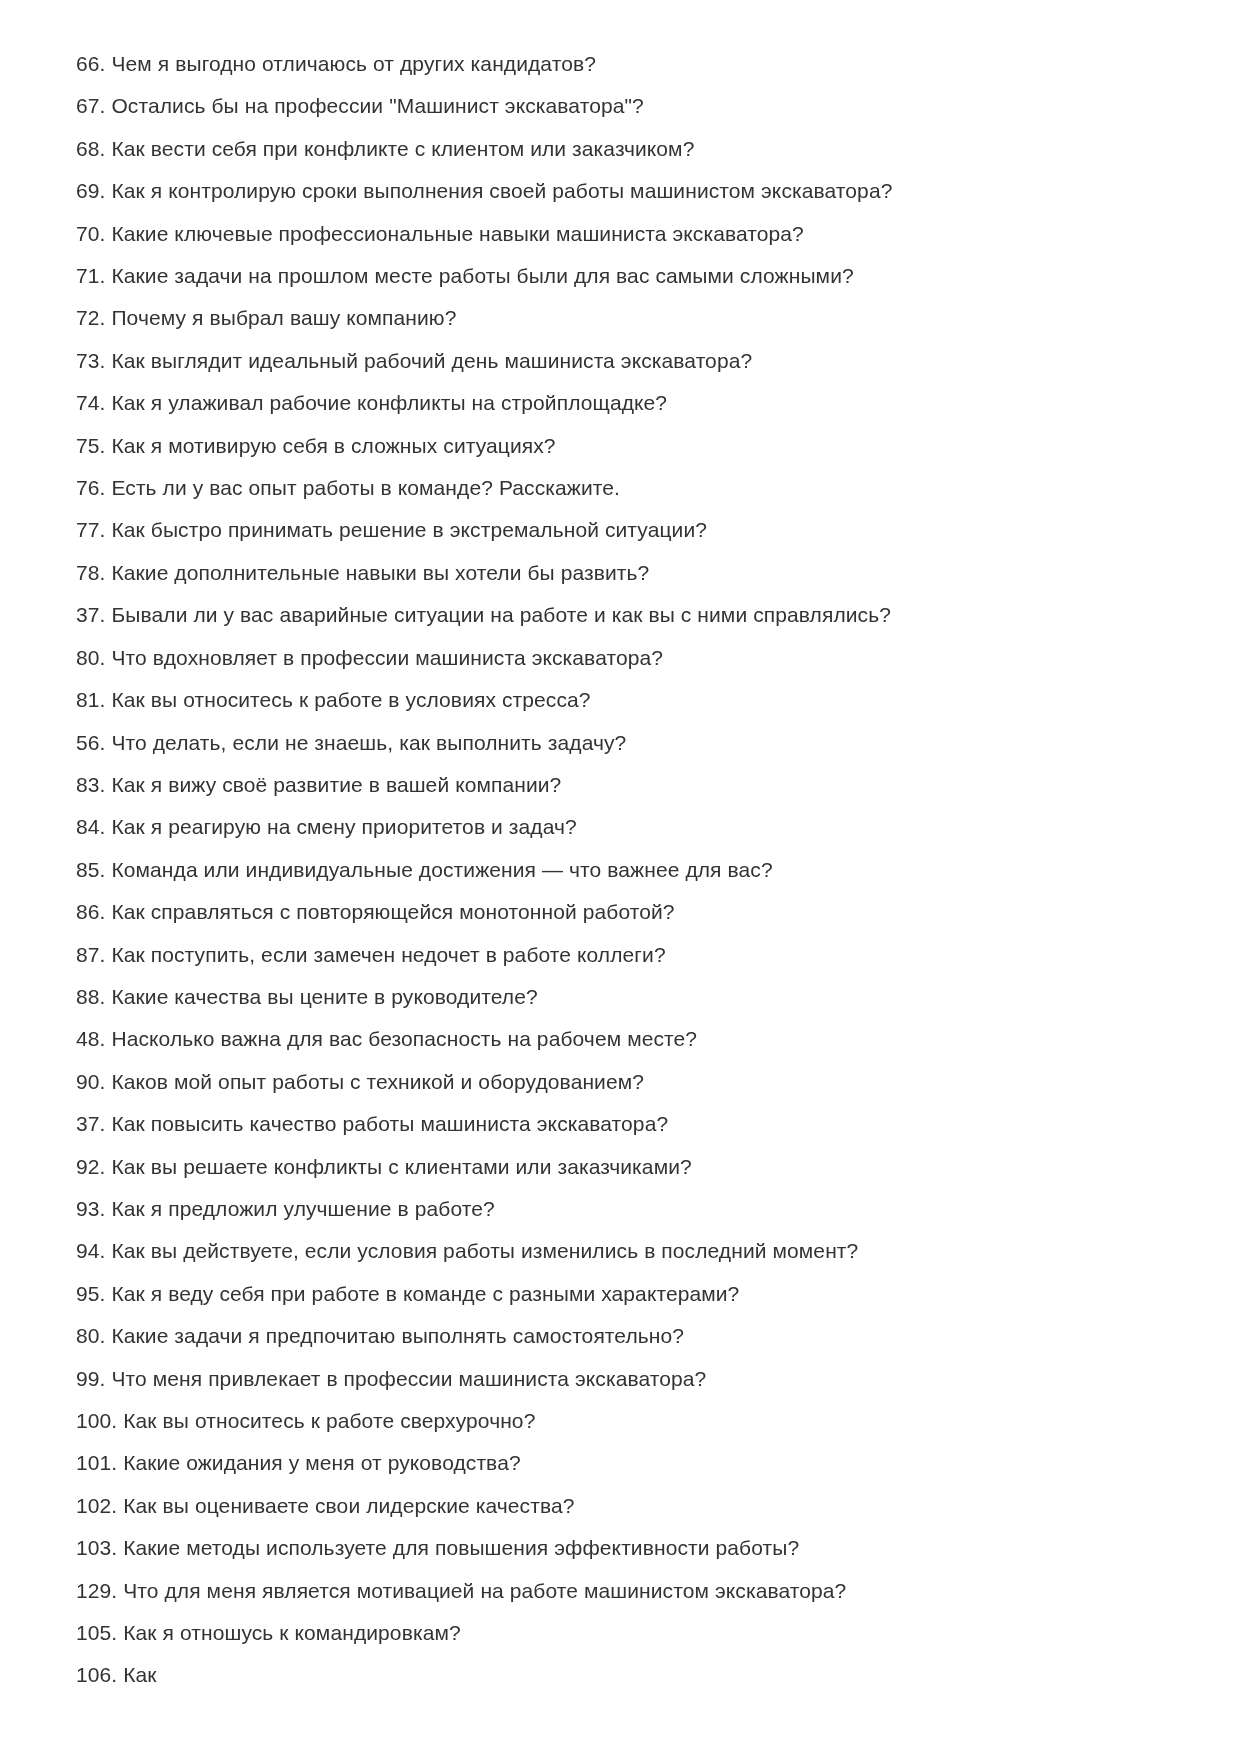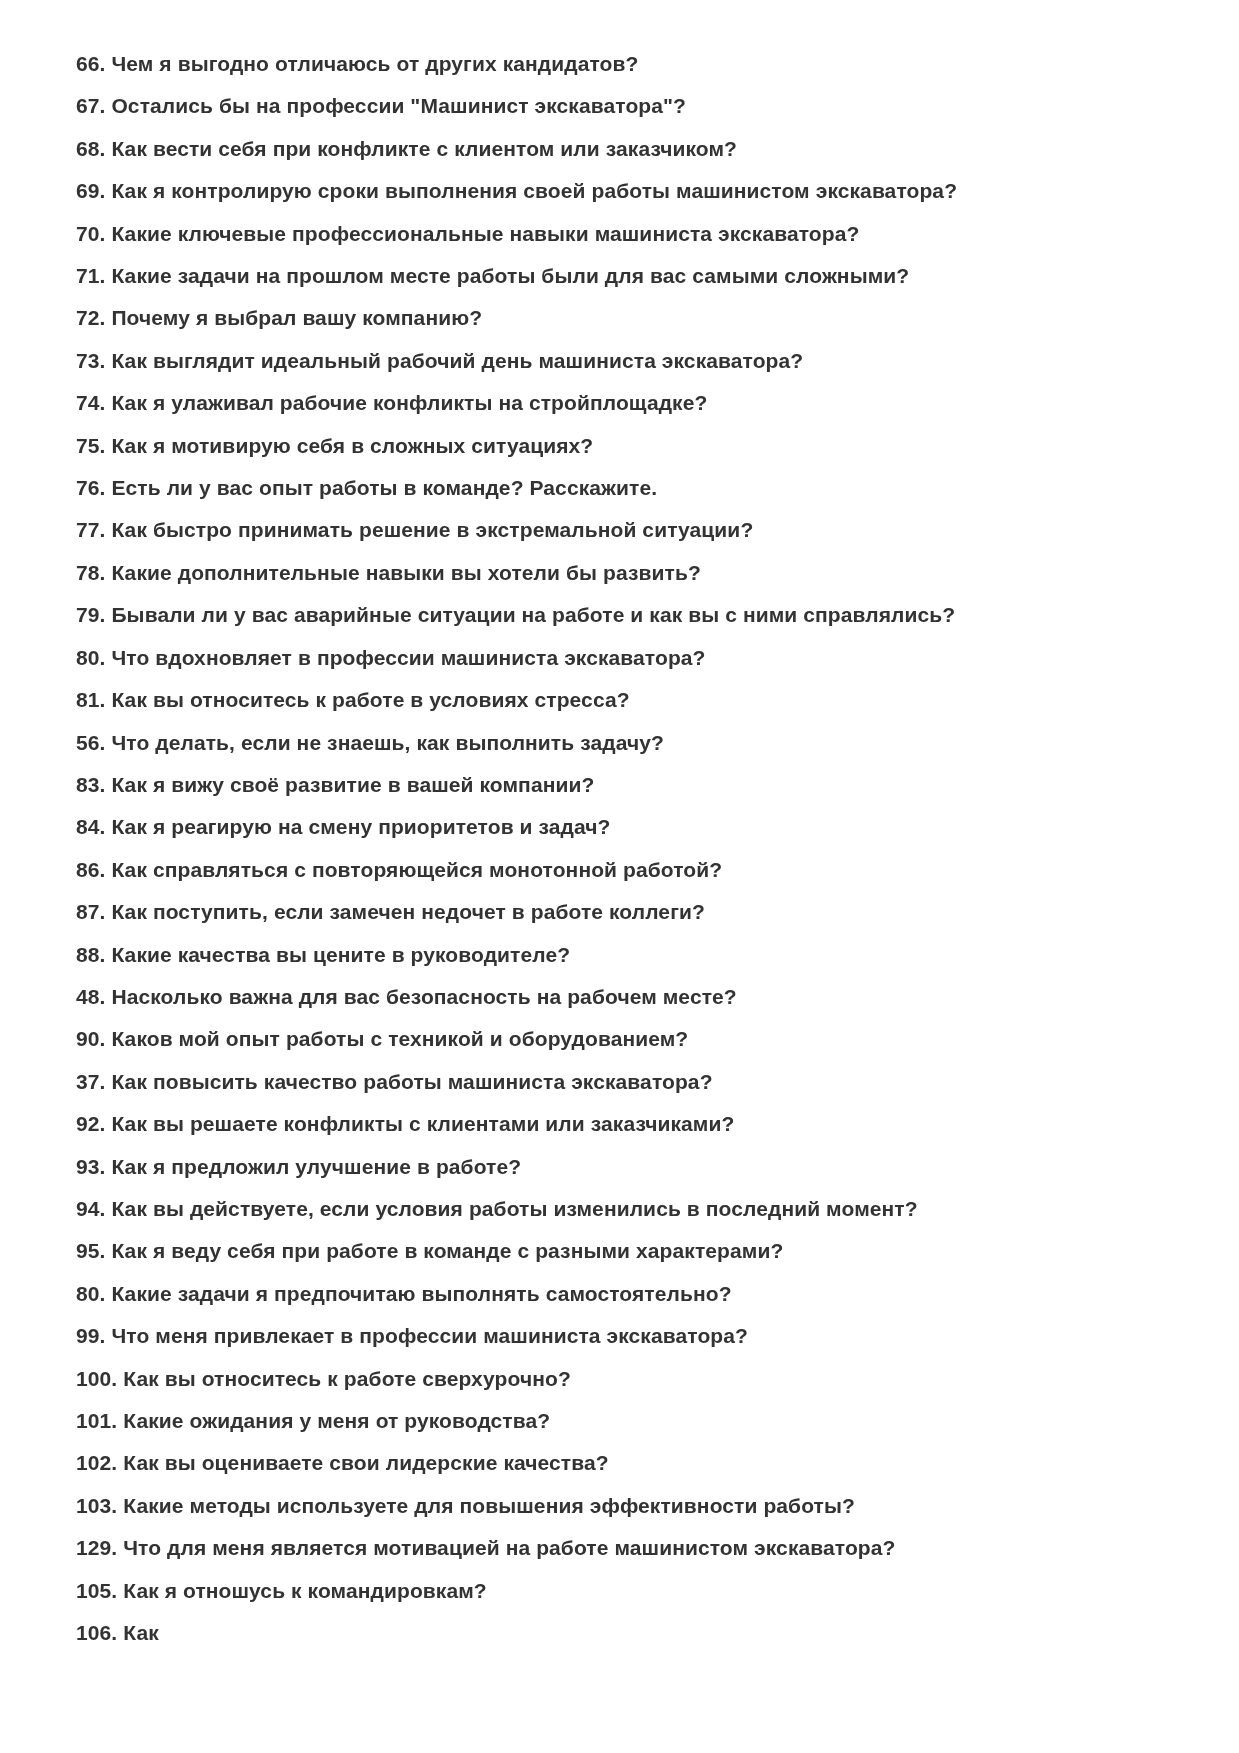--- a/index.html
+++ b/index.html
@@ -23,21 +23,21 @@
     overflow: hidden;
   }
   .question-list {
     margin: 0;
     padding: 0;
     list-style: none;
   }
   .question-line {
     font-size: 21px;
     line-height: 42.4px;
-    font-weight: 700;
+    font-weight: 400;
     letter-spacing: 0.1px;
     white-space: nowrap;
     color: #333333;
   }
   .question-line.partial {
     
     white-space: nowrap;
   }
 </style>
 </head>
@@ -51,26 +51,27 @@
       <div class="question-line">69. Как я контролирую сроки выполнения своей работы машинистом экскаватора?</div>
       <div class="question-line">70. Какие ключевые профессиональные навыки машиниста экскаватора?</div>
       <div class="question-line">71. Какие задачи на прошлом месте работы были для вас самыми сложными?</div>
       <div class="question-line">72. Почему я выбрал вашу компанию?</div>
       <div class="question-line">73. Как выглядит идеальный рабочий день машиниста экскаватора?</div>
       <div class="question-line">74. Как я улаживал рабочие конфликты на стройплощадке?</div>
       <div class="question-line">75. Как я мотивирую себя в сложных ситуациях?</div>
       <div class="question-line">76. Есть ли у вас опыт работы в команде? Расскажите.</div>
       <div class="question-line">77. Как быстро принимать решение в экстремальной ситуации?</div>
       <div class="question-line">78. Какие дополнительные навыки вы хотели бы развить?</div>
-      <div class="question-line">79. Бывали ли у вас аварийные ситуации на работе и как вы с ними справлялись?</div>
+      <div class="question-line">37. Бывали ли у вас аварийные ситуации на работе и как вы с ними справлялись?</div>
       <div class="question-line">80. Что вдохновляет в профессии машиниста экскаватора?</div>
       <div class="question-line">81. Как вы относитесь к работе в условиях стресса?</div>
       <div class="question-line">56. Что делать, если не знаешь, как выполнить задачу?</div>
       <div class="question-line">83. Как я вижу своё развитие в вашей компании?</div>
       <div class="question-line">84. Как я реагирую на смену приоритетов и задач?</div>
+      <div class="question-line">85. Команда или индивидуальные достижения — что важнее для вас?</div>
       <div class="question-line">86. Как справляться с повторяющейся монотонной работой?</div>
       <div class="question-line">87. Как поступить, если замечен недочет в работе коллеги?</div>
       <div class="question-line">88. Какие качества вы цените в руководителе?</div>
       <div class="question-line">48. Насколько важна для вас безопасность на рабочем месте?</div>
       <div class="question-line">90. Каков мой опыт работы с техникой и оборудованием?</div>
       <div class="question-line">37. Как повысить качество работы машиниста экскаватора?</div>
       <div class="question-line">92. Как вы решаете конфликты с клиентами или заказчиками?</div>
       <div class="question-line">93. Как я предложил улучшение в работе?</div>
       <div class="question-line">94. Как вы действуете, если условия работы изменились в последний момент?</div>
       <div class="question-line">95. Как я веду себя при работе в команде с разными характерами?</div>

